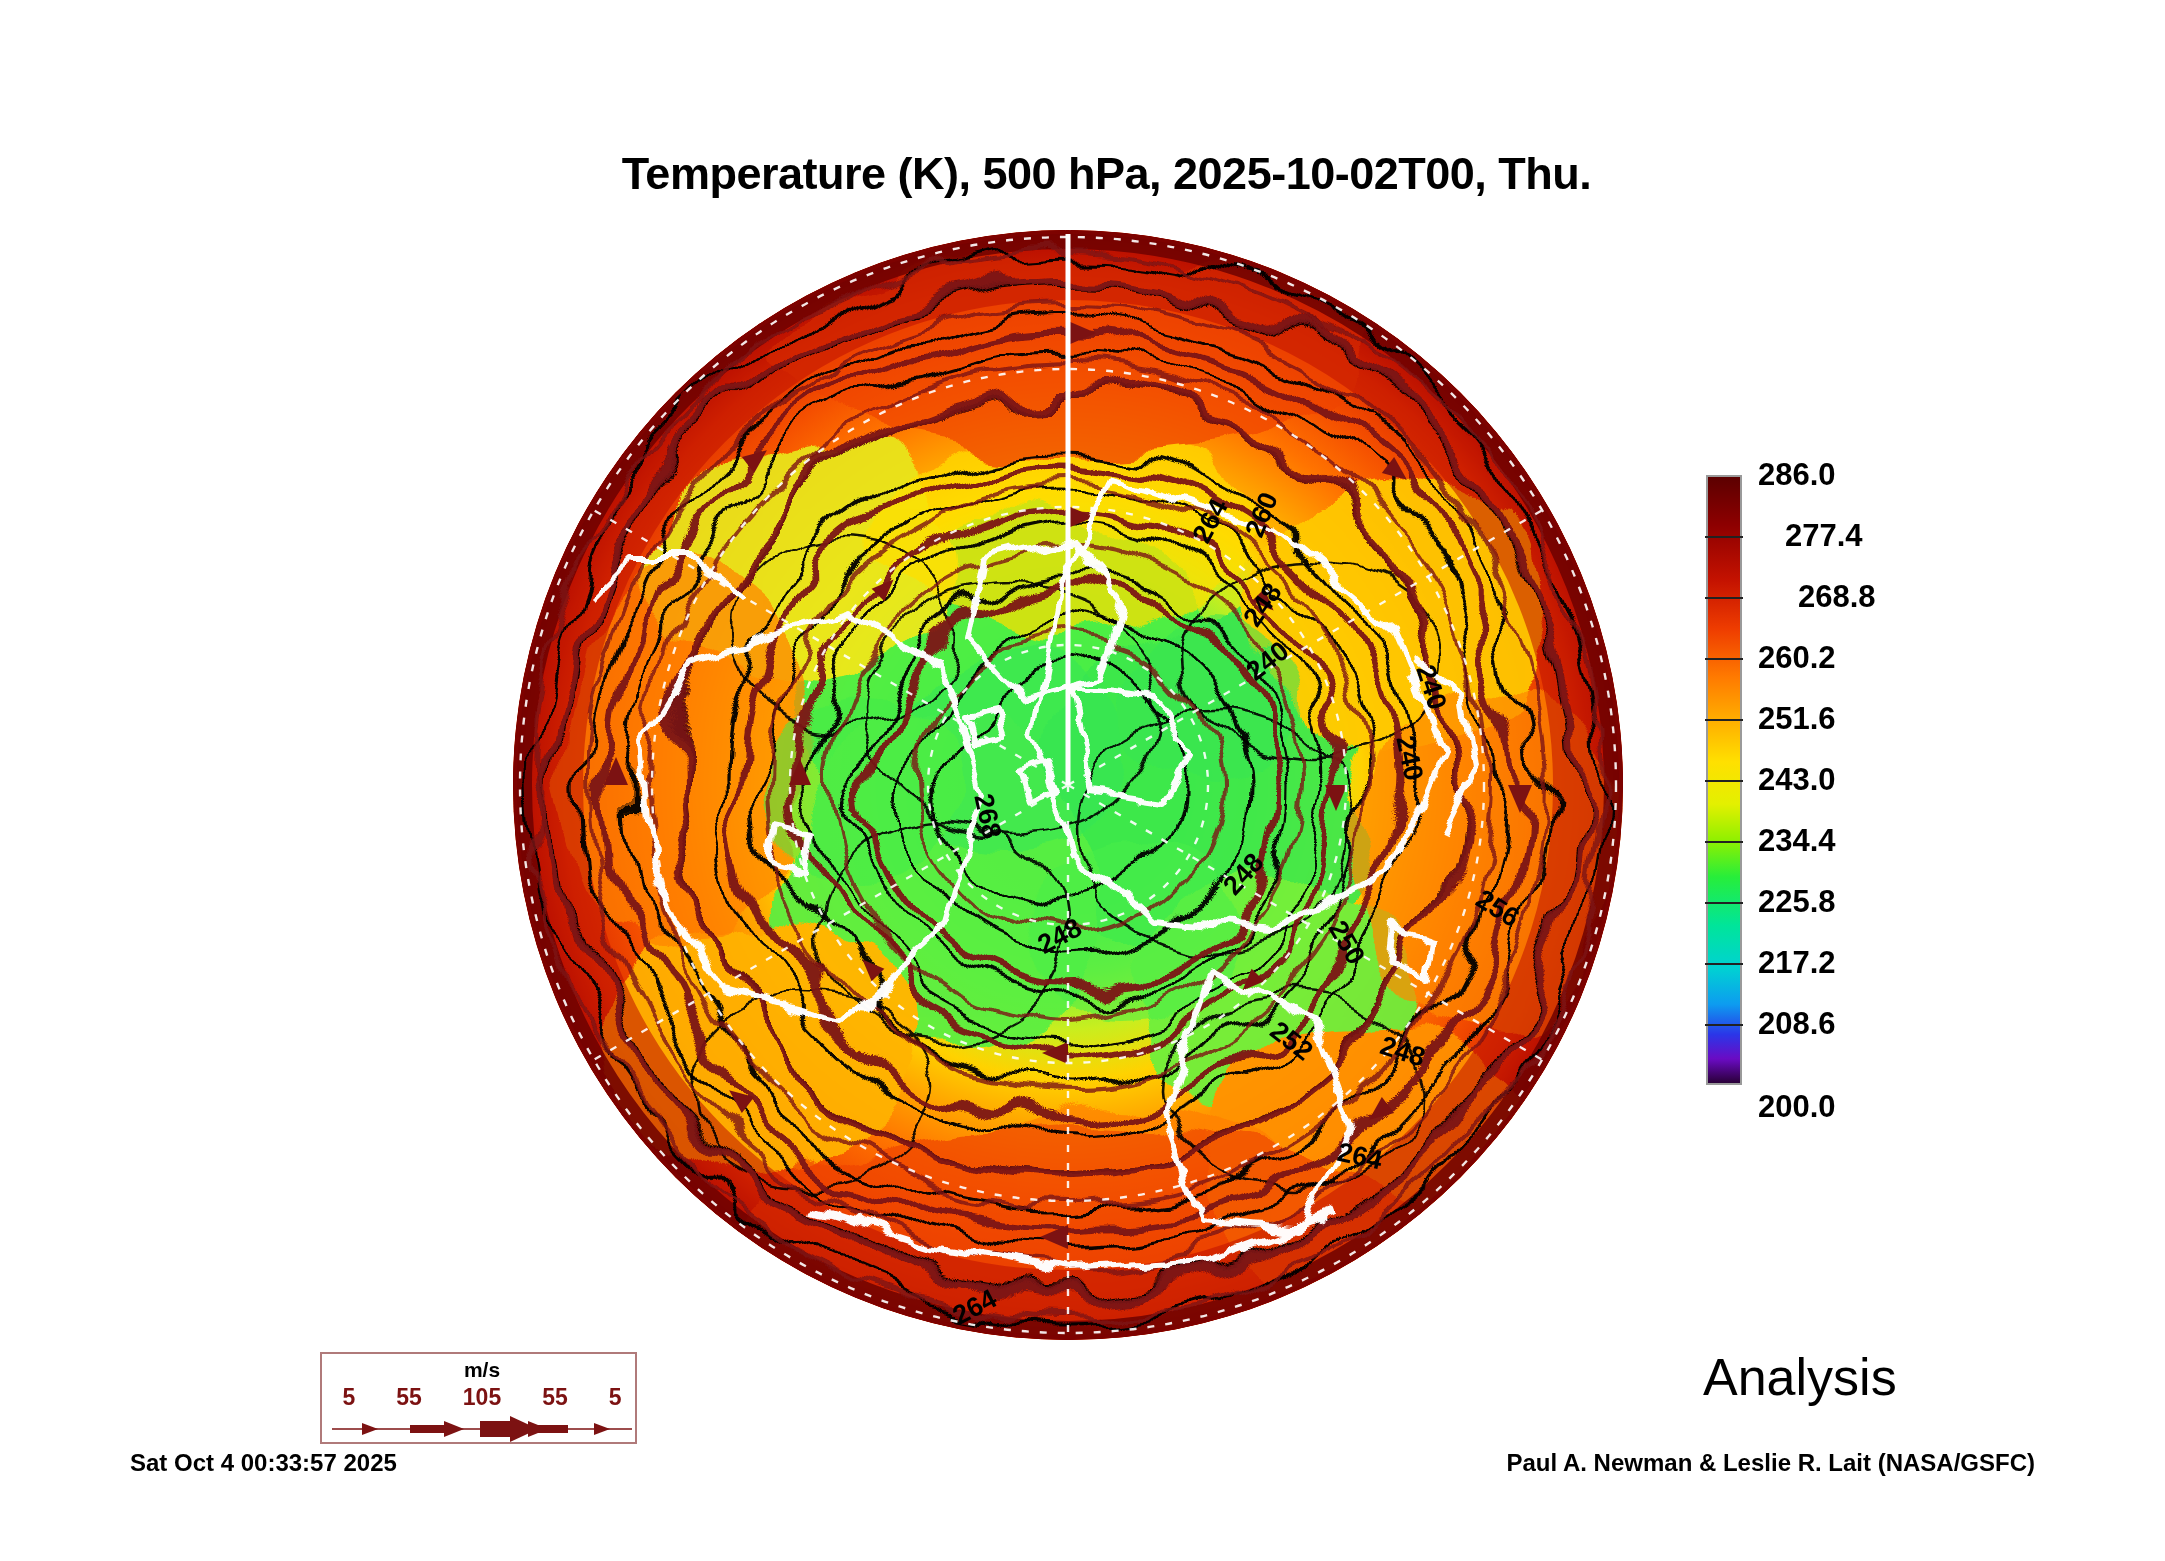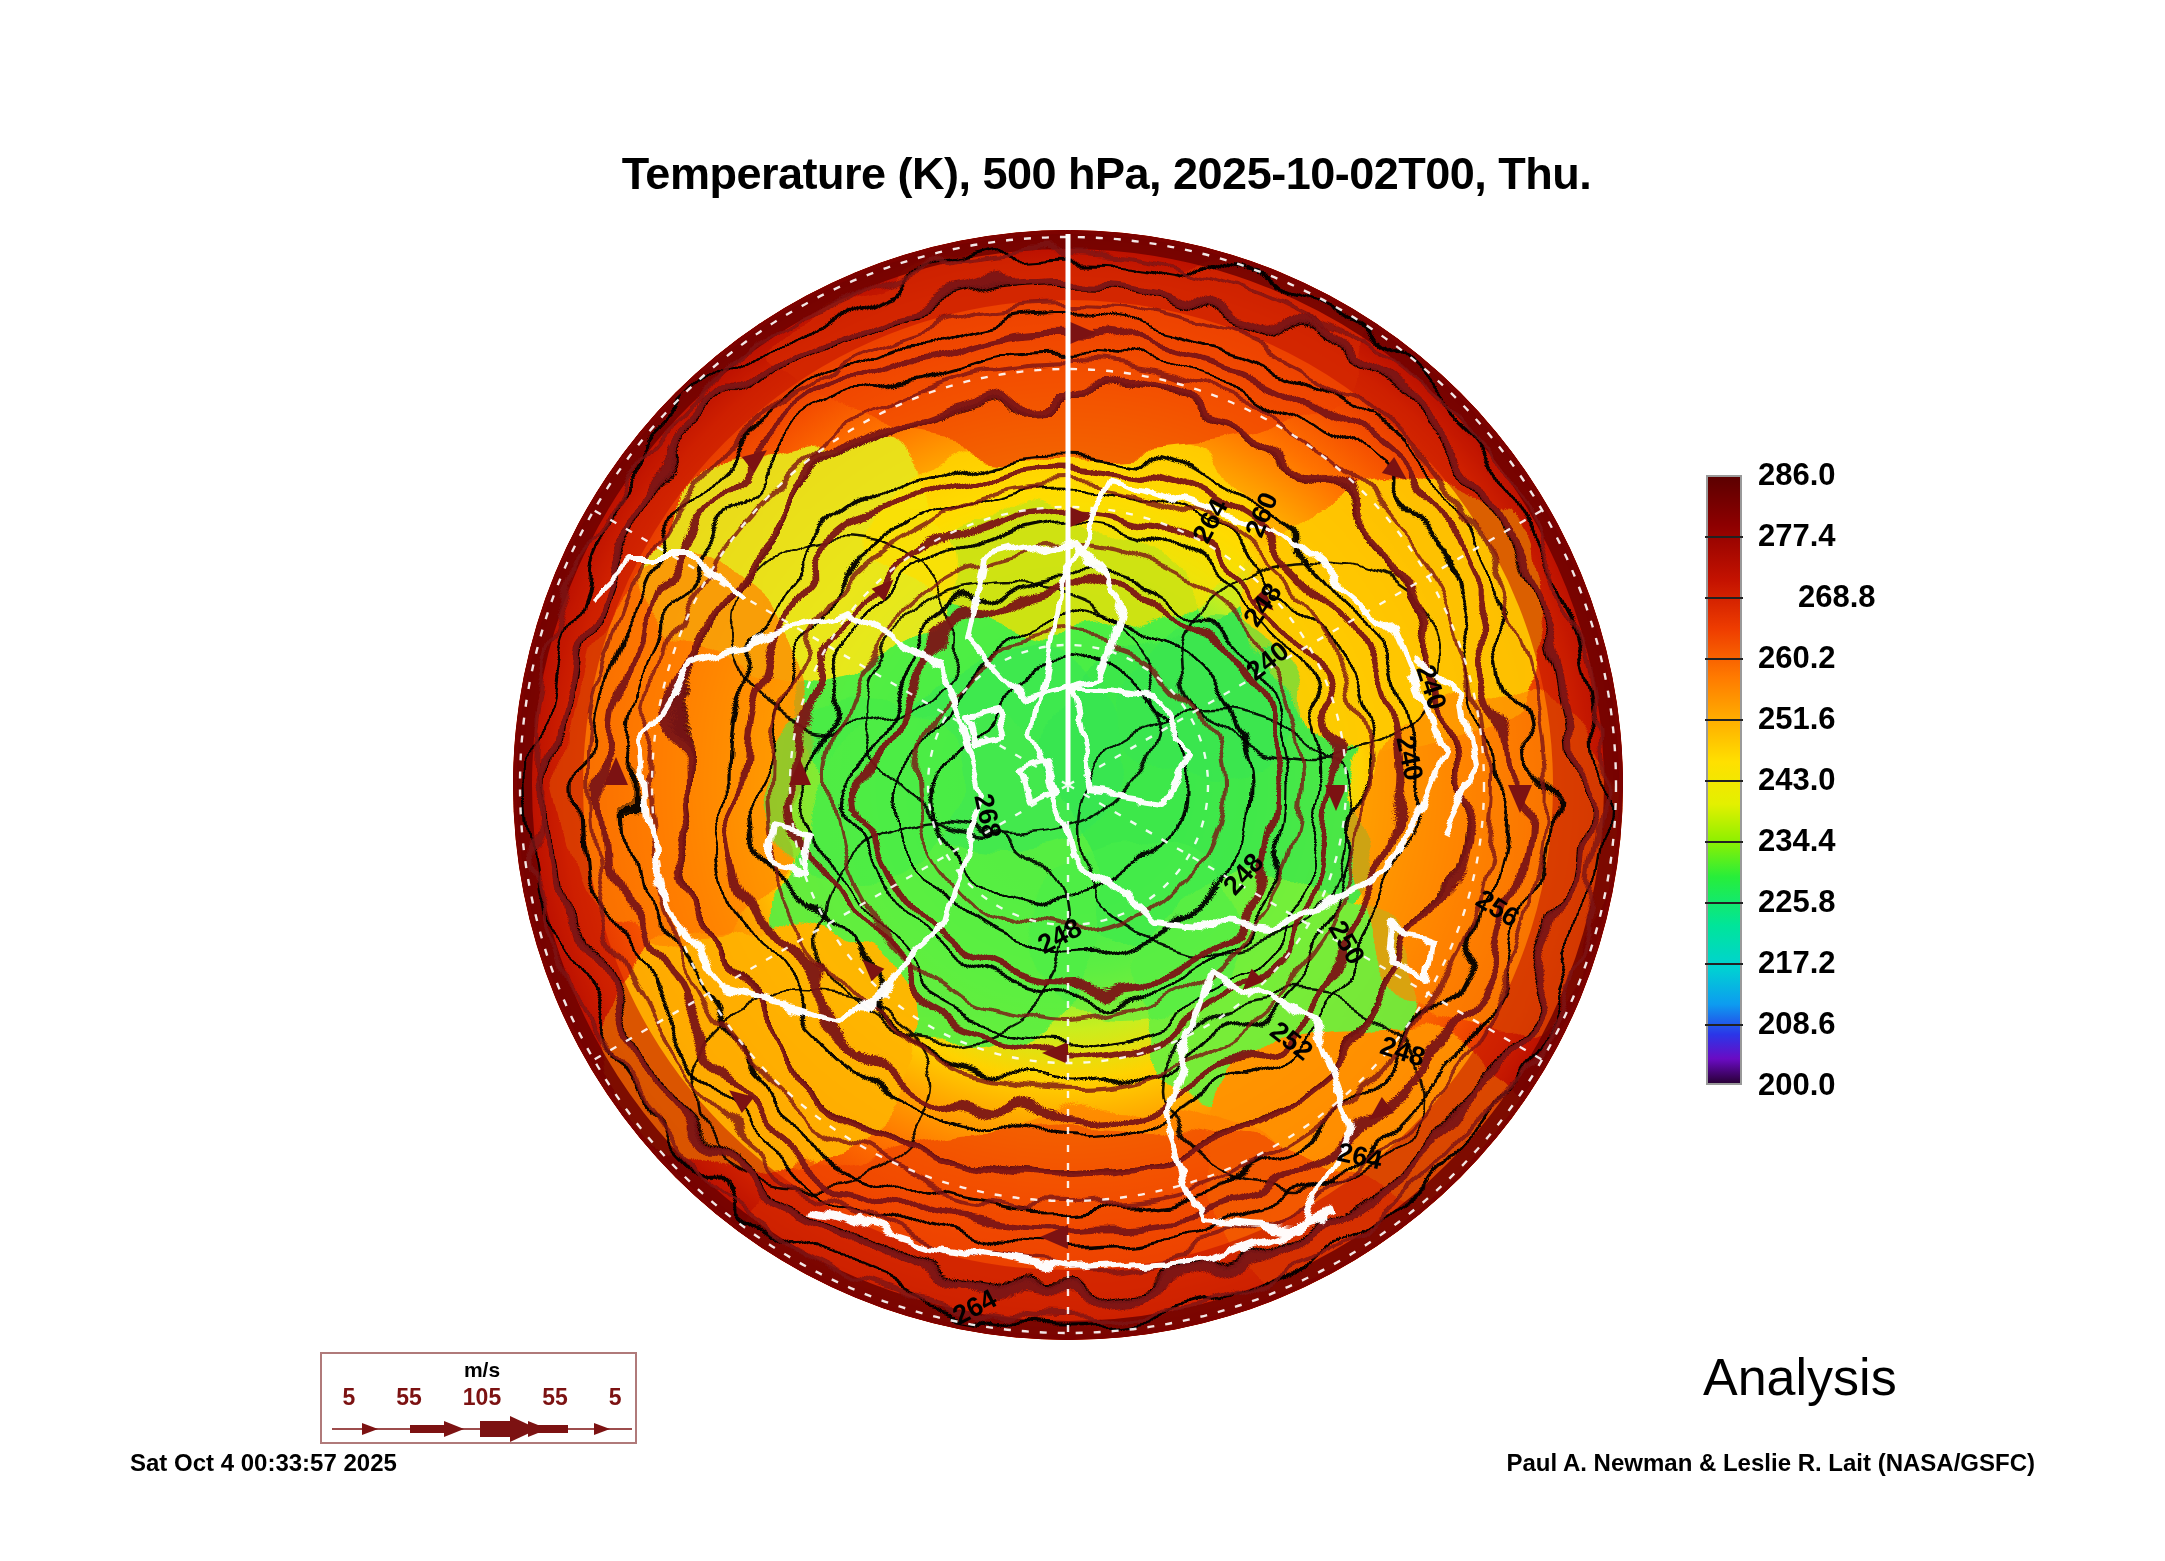--- a/index.html
+++ b/index.html
@@ -310,30 +310,30 @@
       <div class="cb-tick" style="top: 183px;"></div>
       <div class="cb-tick" style="top: 244px;"></div>
       <div class="cb-tick" style="top: 305px;"></div>
       <div class="cb-tick" style="top: 366px;"></div>
       <div class="cb-tick" style="top: 427px;"></div>
       <div class="cb-tick" style="top: 488px;"></div>
       <div class="cb-tick" style="top: 549px;"></div>
     </div>
   <div id="colorbar-labels">
       <div class="cb-label" style="top: 0px;">286.0</div>
-      <div class="cb-label" style="top: 61px;">277.4</div>
+      <div class="cb-label" style="top: 61px; margin-left: 27px;">277.4</div>
       <div class="cb-label" style="top: 122px; margin-left: 40px;">268.8</div>
       <div class="cb-label" style="top: 183px;">260.2</div>
       <div class="cb-label" style="top: 244px;">251.6</div>
       <div class="cb-label" style="top: 305px;">243.0</div>
       <div class="cb-label" style="top: 366px;">234.4</div>
       <div class="cb-label" style="top: 427px;">225.8</div>
       <div class="cb-label" style="top: 488px;">217.2</div>
       <div class="cb-label" style="top: 549px;">208.6</div>
-      <div class="cb-label" style="top: 610px; text-align: center;">200.0</div>
+      <div class="cb-label" style="top: 632px; text-align: center;">200.0</div>
     </div>
 </div>
 
 <div id="wind-key">
   <div id="wind-key-units">m/s</div>
   <div id="wind-key-nums">
       <span>5</span>
       <span>55</span>
       <span>105</span>
       <span>55</span>

